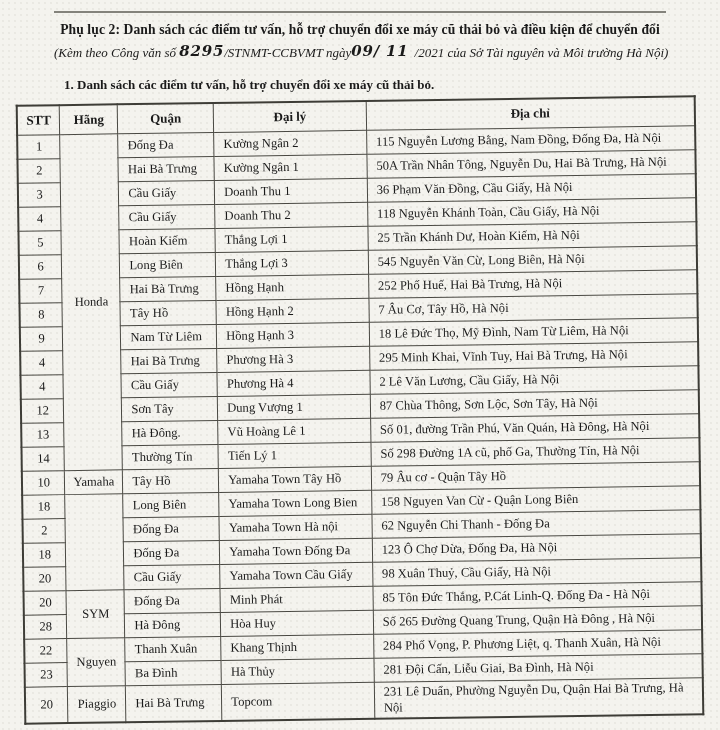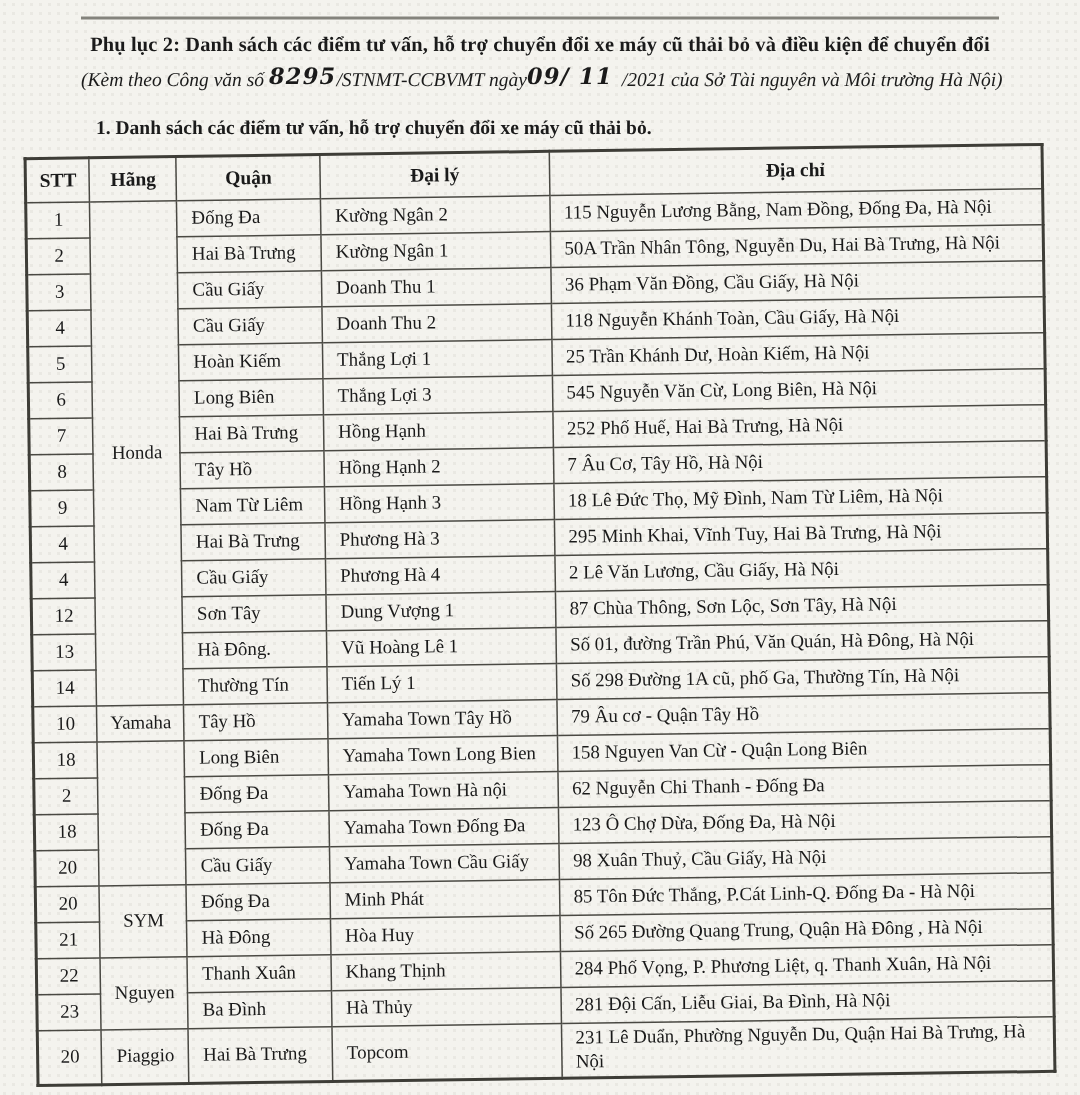--- a/index.html
+++ b/index.html
@@ -221,21 +221,21 @@
         <td class="c-address">98 Xuân Thuỷ, Cầu Giấy, Hà Nội</td>
       </tr>
       <tr>
         <td class="c-stt">20</td>
         <td class="c-brand" rowspan="2">SYM</td>
         <td class="c-district">Đống Đa</td>
         <td class="c-dealer">Minh Phát</td>
         <td class="c-address">85 Tôn Đức Thắng, P.Cát Linh-Q. Đống Đa - Hà Nội</td>
       </tr>
       <tr>
-        <td class="c-stt">21</td>
+        <td class="c-stt">28</td>
         <td class="c-district">Hà Đông</td>
         <td class="c-dealer">Hòa Huy</td>
         <td class="c-address">Số 265 Đường Quang Trung, Quận Hà Đông , Hà Nội</td>
       </tr>
       <tr>
         <td class="c-stt">22</td>
         <td class="c-brand" rowspan="2">Nguyen</td>
         <td class="c-district">Thanh Xuân</td>
         <td class="c-dealer">Khang Thịnh</td>
         <td class="c-address">284 Phố Vọng, P. Phương Liệt, q. Thanh Xuân, Hà Nội</td>

